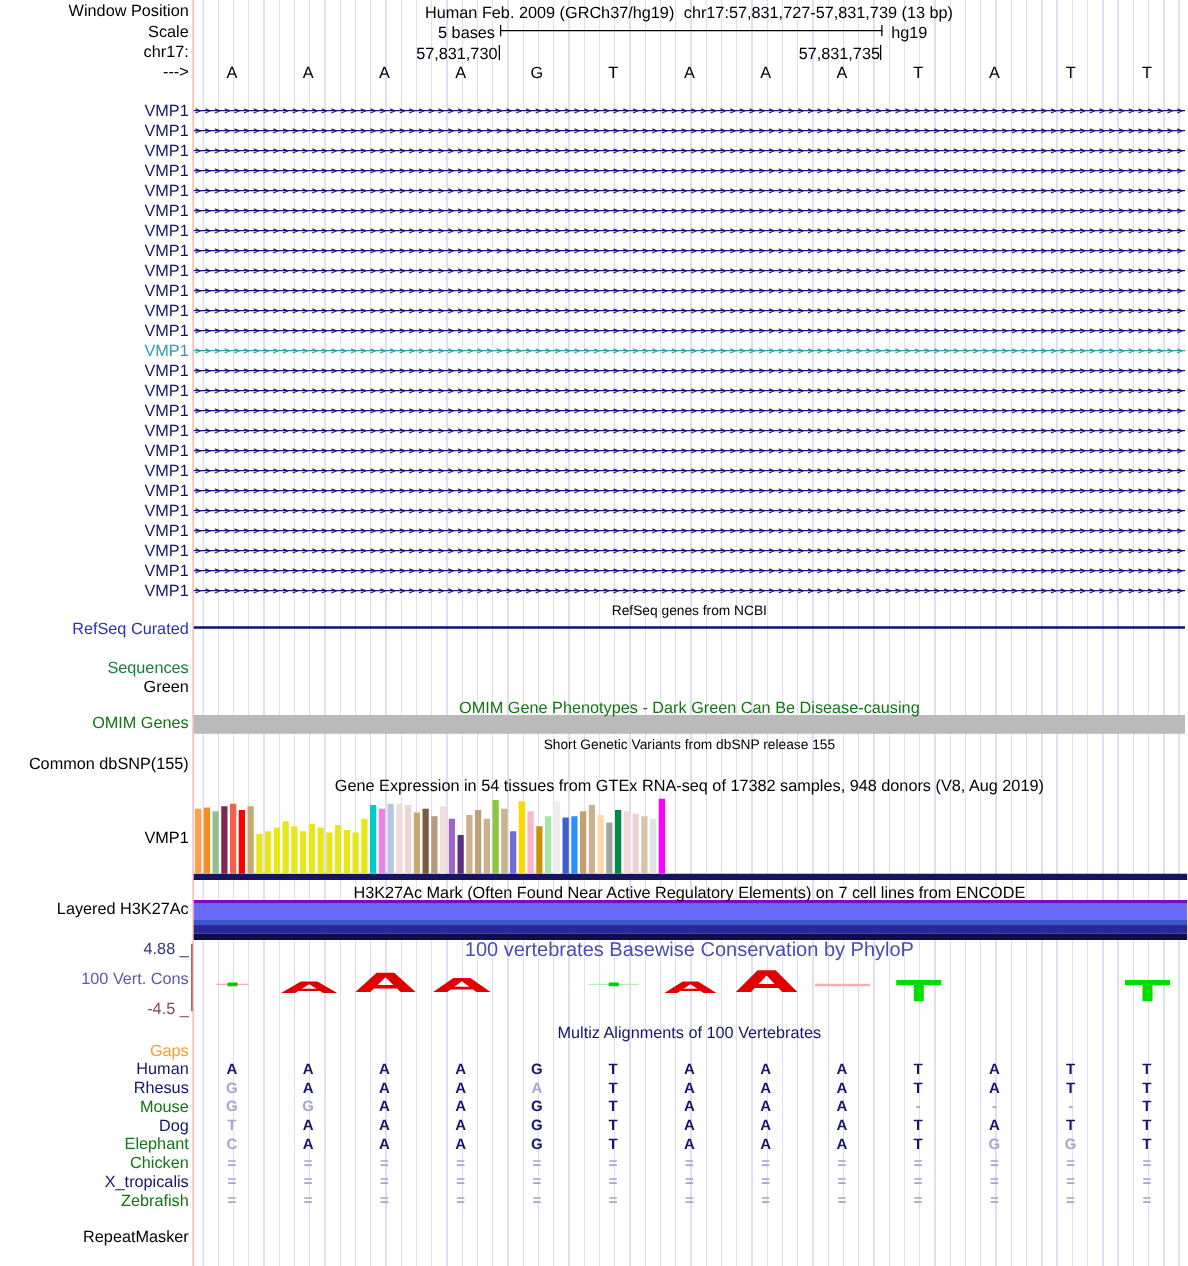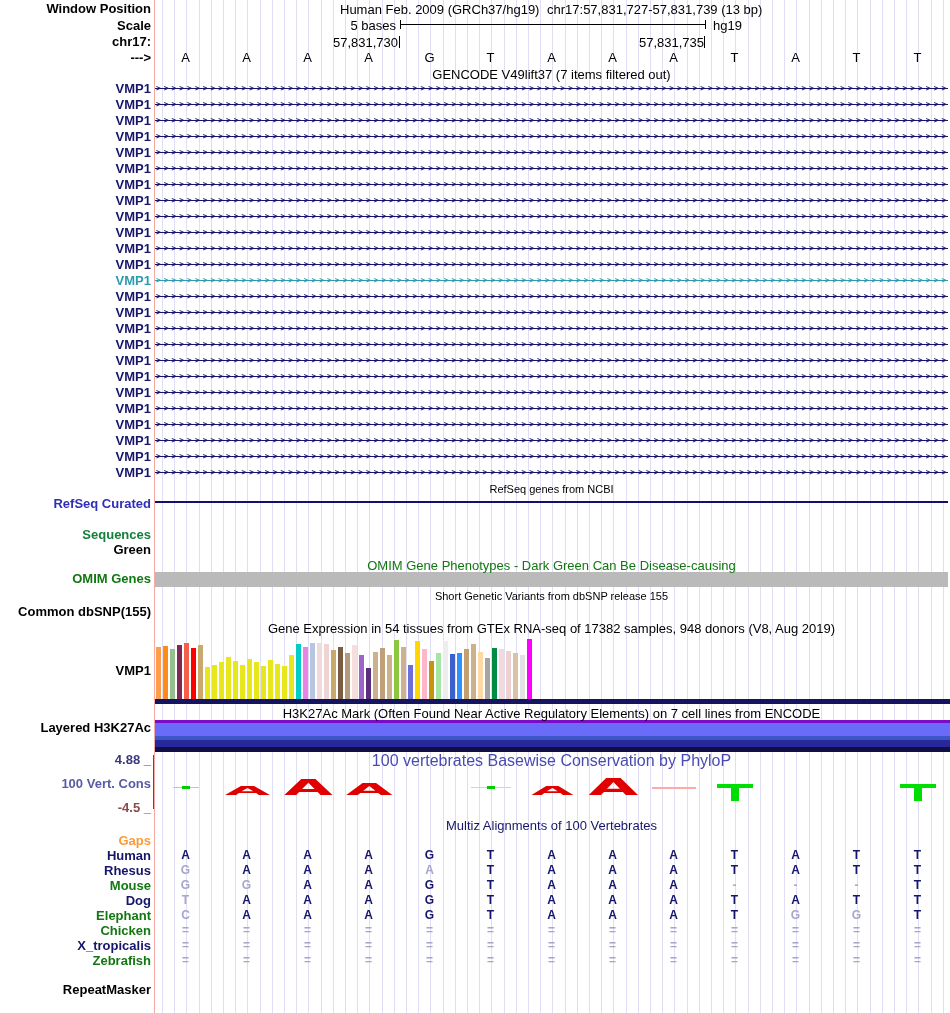--- a/index.html
+++ b/index.html
@@ -3,21 +3,21 @@
 <meta charset="utf-8">
 <style>
   html,body{margin:0;padding:0;background:#fff;}
   #browser{position:relative;width:950px;height:1013px;background:#fff;
     font-family:"Liberation Sans",sans-serif;overflow:hidden;}
   #grid{position:absolute;left:162px;top:0;width:787px;height:1013px;z-index:0;
     background:repeating-linear-gradient(to right,#dfdef5 0,#dfdef5 1px,transparent 1px,transparent 12.2px);}
   #leftline{position:absolute;left:154px;top:0;width:1px;height:1013px;background:#f5a9a2;z-index:1;}
   .htext{position:absolute;font-size:13px;color:#000;white-space:nowrap;z-index:4;}
   .glab{position:absolute;right:799px;transform:translateY(-50%);font-size:13px;
-    white-space:nowrap;z-index:4;text-align:right;font-weight:bold;}
+    white-space:nowrap;z-index:4;text-align:right;}
   .ctitle{position:absolute;left:155px;width:793px;text-align:center;z-index:3;white-space:nowrap;}
   #scaleline{position:absolute;left:400px;top:24px;width:306px;height:1px;background:#000;z-index:4;}
   #scaleline i{position:absolute;top:-4px;width:1px;height:9px;background:#000;}
   #scaleline i.tl{left:0;} #scaleline i.tr{right:0;}
   .vtick{position:absolute;top:36px;width:1px;height:12px;background:#000;z-index:4;}
   .seqgrid{position:absolute;left:155px;width:793px;display:grid;
     grid-template-columns:repeat(13,61px);z-index:3;}
   .seqgrid span{text-align:center;}
   #baserow{top:50px;font-size:13px;color:#000;}
   .generow{position:absolute;left:155px;width:793px;height:9px;overflow:hidden;z-index:2;}
@@ -157,21 +157,20 @@
     <div class="glab" style="top: 840px; color: rgb(255, 153, 51);">Gaps</div>
     <div class="glab" style="top: 855px; color: rgb(21, 21, 107);">Human</div>
     <div class="glab" style="top: 870px; color: rgb(21, 21, 107);">Rhesus</div>
     <div class="glab" style="top: 885px; color: rgb(17, 119, 17);">Mouse</div>
     <div class="glab" style="top: 900px; color: rgb(21, 21, 107);">Dog</div>
     <div class="glab" style="top: 915px; color: rgb(17, 119, 17);">Elephant</div>
     <div class="glab" style="top: 930px; color: rgb(17, 119, 17);">Chicken</div>
     <div class="glab" style="top: 945px; color: rgb(21, 21, 107);">X_tropicalis</div>
     <div class="glab" style="top: 960px; color: rgb(17, 119, 17);">Zebrafish</div>
     <div class="glab" style="top: 989px; color: rgb(0, 0, 0);">RepeatMasker</div>
-    <div class="ctitle" style="top: 67px; font-size: 13px; color: rgb(0, 0, 0);">GENCODE V49lift37 (7 items filtered out)</div>
     <div class="ctitle" style="top: 483px; font-size: 11px; color: rgb(0, 0, 0);">RefSeq genes from NCBI</div>
     <div class="ctitle" style="top: 558px; font-size: 13px; color: rgb(17, 119, 17);">OMIM Gene Phenotypes - Dark Green Can Be Disease-causing</div>
     <div class="ctitle" style="top: 590px; font-size: 11px; color: rgb(0, 0, 0);">Short Genetic Variants from dbSNP release 155</div>
     <div class="ctitle" style="top: 621px; font-size: 13px; color: rgb(0, 0, 0);">Gene Expression in 54 tissues from GTEx RNA-seq of 17382 samples, 948 donors (V8, Aug 2019)</div>
     <div class="ctitle" style="top: 706px; font-size: 13px; color: rgb(0, 0, 0);">H3K27Ac Mark (Often Found Near Active Regulatory Elements) on 7 cell lines from ENCODE</div>
     <div class="ctitle" style="top: 752px; font-size: 16px; color: rgb(74, 74, 176);">100 vertebrates Basewise Conservation by PhyloP</div>
     <div class="ctitle" style="top: 818px; font-size: 13px; color: rgb(21, 21, 107);">Multiz Alignments of 100 Vertebrates</div>
     <div class="generow" style="top: 84px;">
       <div class="ln" style="background: rgb(21, 21, 107);"></div>
       <div class="ar" style="color: rgb(21, 21, 107);">&gt;&gt;&gt;&gt;&gt;&gt;&gt;&gt;&gt;&gt;&gt;&gt;&gt;&gt;&gt;&gt;&gt;&gt;&gt;&gt;&gt;&gt;&gt;&gt;&gt;&gt;&gt;&gt;&gt;&gt;&gt;&gt;&gt;&gt;&gt;&gt;&gt;&gt;&gt;&gt;&gt;&gt;&gt;&gt;&gt;&gt;&gt;&gt;&gt;&gt;&gt;&gt;&gt;&gt;&gt;&gt;&gt;&gt;&gt;&gt;&gt;&gt;&gt;&gt;&gt;&gt;&gt;&gt;&gt;&gt;&gt;&gt;&gt;&gt;&gt;&gt;&gt;&gt;&gt;&gt;&gt;&gt;&gt;&gt;&gt;&gt;&gt;&gt;&gt;&gt;&gt;&gt;&gt;&gt;&gt;&gt;&gt;&gt;&gt;&gt;&gt;&gt;</div>

